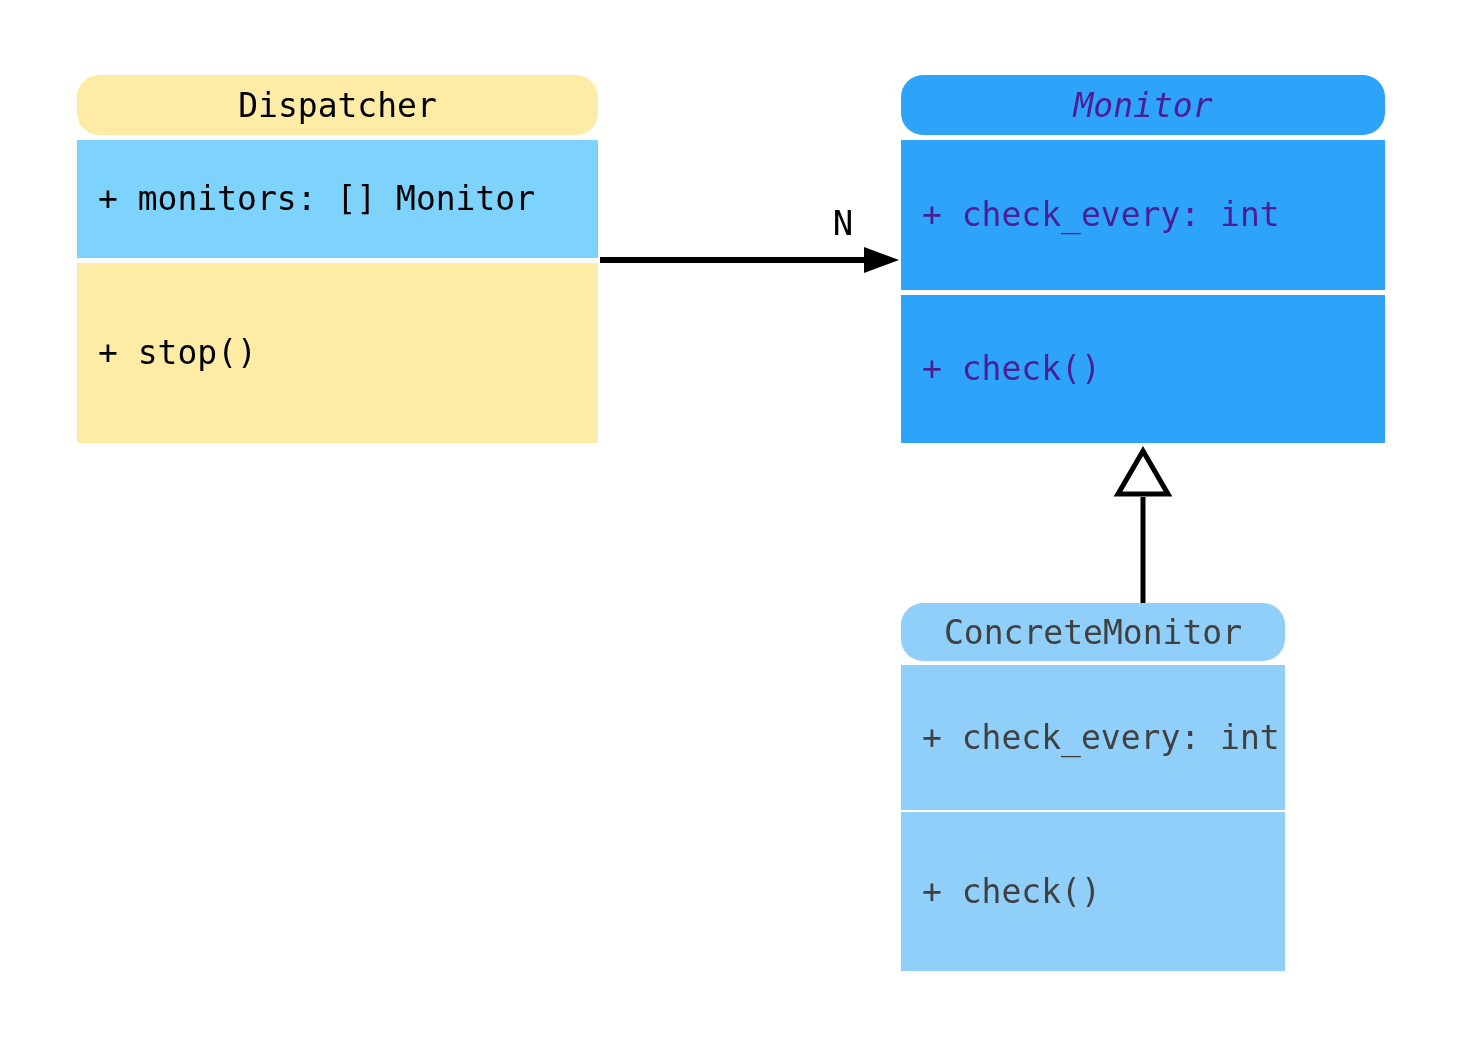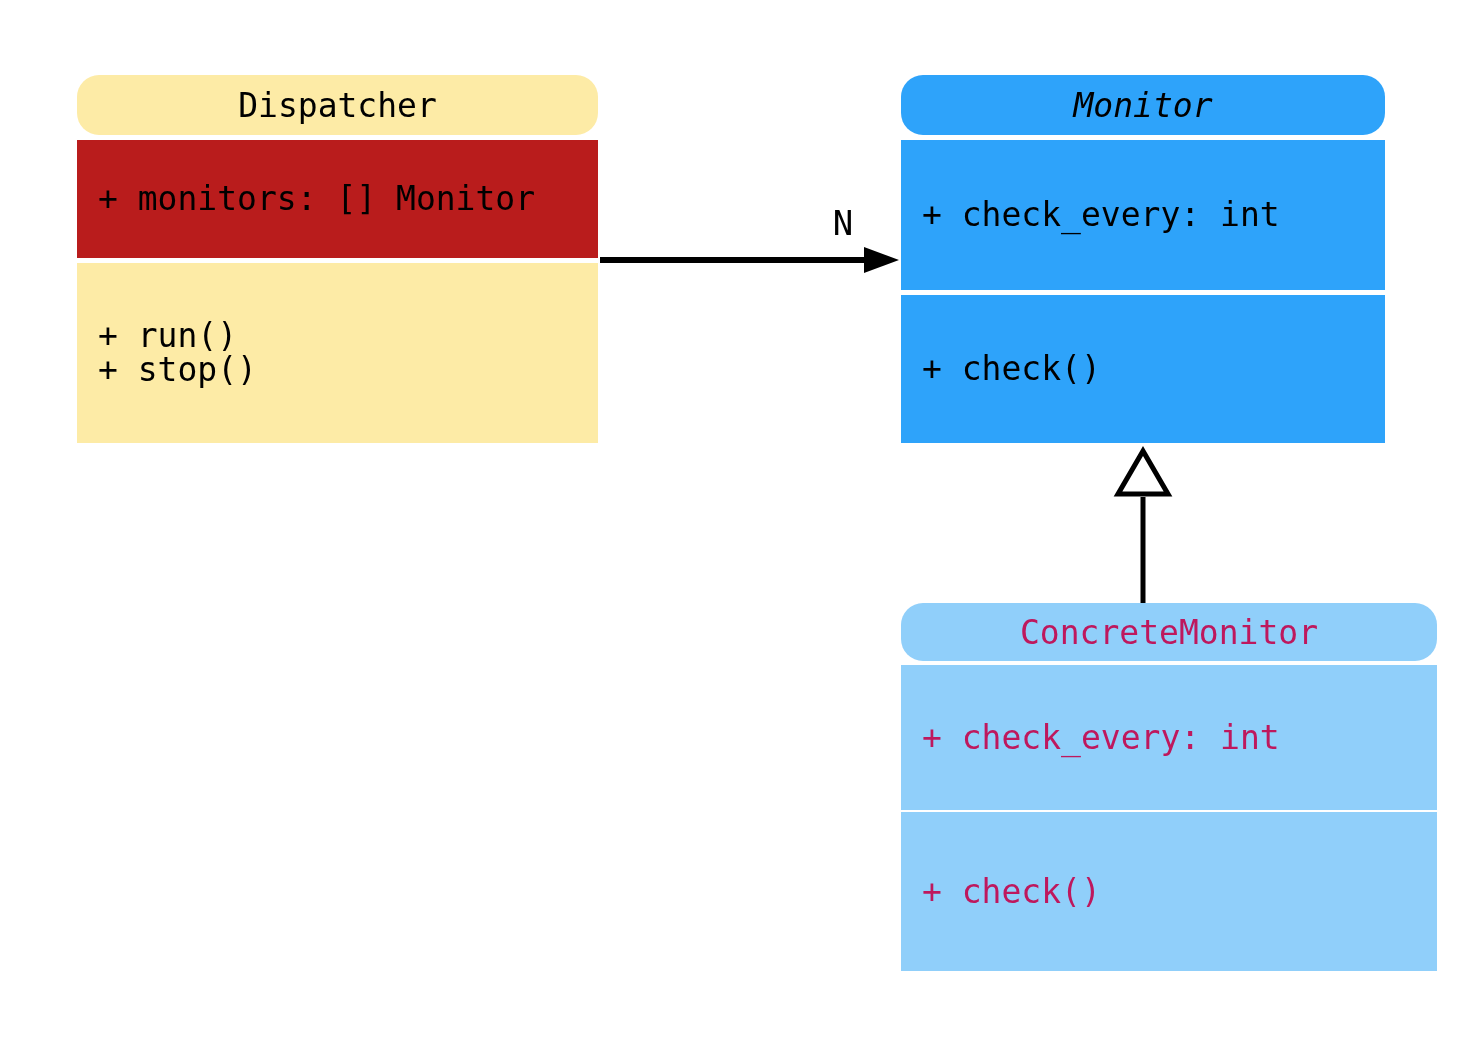--- a/index.html
+++ b/index.html
@@ -28,28 +28,28 @@
     flex-direction: column; justify-content: center;
     font-size: 33px; line-height: 34px;
     padding-left: 21px;
   }
   
   #class-dispatcher { left: 77px; top: 75px; width: 521px; height: 368px; color: #000000; }
   #class-dispatcher .title   { top: 0;     height: 60px; }
   #class-dispatcher .attrs   { top: 65px;  height: 118px; }
   #class-dispatcher .methods { top: 188px; height: 180px; }
   
-  #class-monitor { left: 901px; top: 75px; width: 484px; height: 368px; color: #000000; }
+  #class-monitor { left: 901px; top: 75px; width: 484px; height: 368px; color: #4c1d95; }
   #class-monitor .title   { top: 0;     height: 60px; }
   #class-monitor .attrs   { top: 65px;  height: 150px; }
   #class-monitor .methods { top: 220px; height: 148px; }
   
   .uml-class.abstract .title { font-style: italic; }
   
-  #class-concretemonitor { left: 901px; top: 603px; width: 536px; height: 368px; color: #be185d; }
+  #class-concretemonitor { left: 901px; top: 603px; width: 384px; height: 368px; color: #404040; }
   #class-concretemonitor .title   { top: 0;     height: 58px; }
   #class-concretemonitor .attrs   { top: 62px;  height: 145px; }
   #class-concretemonitor .methods { top: 209px; height: 159px; }
 
   .relations-layer {
     position: absolute; left: 0; top: 0;
     width: 1463px; height: 1048px;
     pointer-events: none;
   }
   .rel-label {
@@ -62,25 +62,24 @@
 </style>
 </head>
 <body>
 
 <div class="diagram">
 
   <div class="uml-class" id="class-dispatcher">
     <div class="sec title" style="background-color: rgb(253, 235, 166);">
       <span>Dispatcher</span>
     </div>
-    <div class="sec members attrs" style="background-color: #b91c1c;">
+    <div class="sec members attrs" style="background-color: #7dd3fc;">
       <div>+ monitors: [] Monitor</div>
     </div>
     <div class="sec members methods" style="background-color: rgb(253, 235, 166);">
-      <div>+ run()</div>
       <div>+ stop()</div>
     </div>
   </div>
 
   <div class="uml-class abstract" id="class-monitor">
     <div class="sec title" style="background-color: rgb(46, 163, 250);">
       <span>Monitor</span>
     </div>
     <div class="sec members attrs" style="background-color: rgb(46, 163, 250);">
       <div>+ check_every: int</div>

